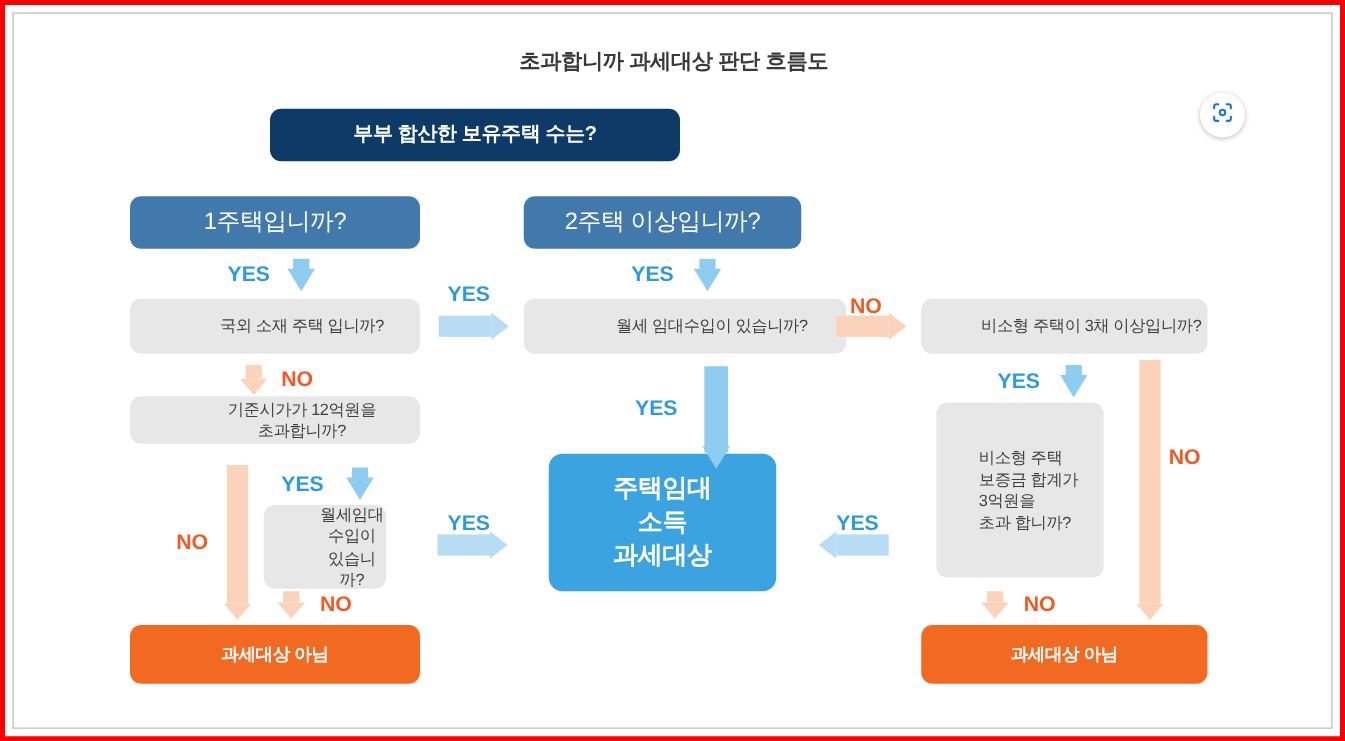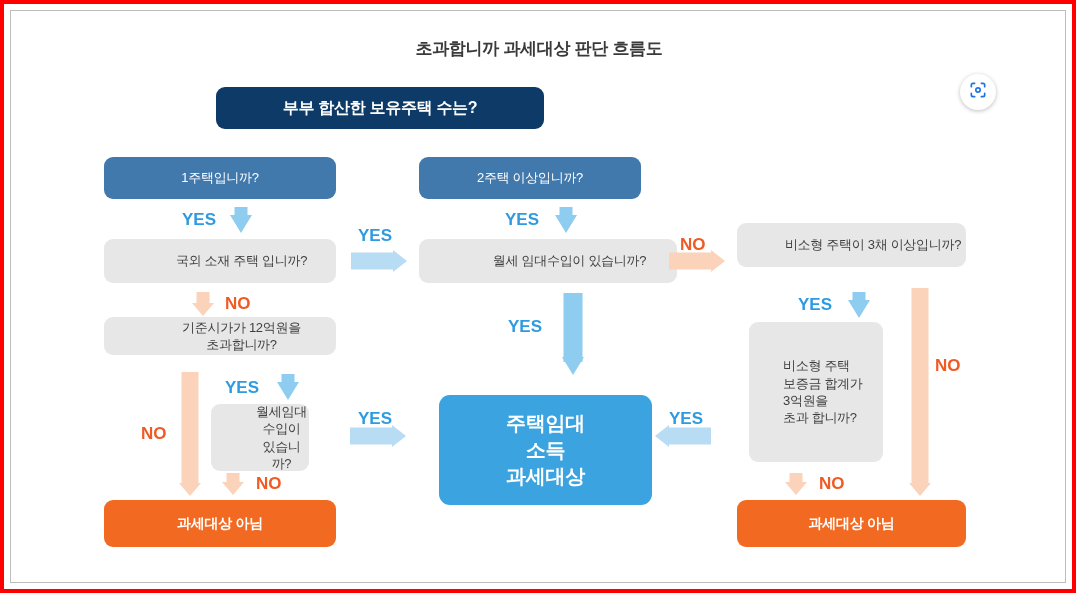--- a/index.html
+++ b/index.html
@@ -53,21 +53,21 @@
     position: absolute;
     display: flex;
     align-items: center;
     justify-content: center;
     text-align: center;
     border-radius: 9px;
     line-height: 1.33;
     letter-spacing: -0.3px;
   }
   .node-navy  { background: #0d3a66; color: #ffffff; font-weight: bold; font-size: 16px; }
-  .node-blue  { background: #4279ad; color: #ffffff; font-size: 13px; }
+  .node-blue  { background: #4279ad; color: #ffffff; font-size: 19px; }
   .node-gray  { background: #e7e7e7; color: #3f3f3f; font-size: 13px; padding-left: 43px; }
   .node-cyan  { background: #3aa3e0; color: #ffffff; font-weight: bold; font-size: 20px; line-height: 1.32; border-radius: 11px;}
   .node-orange{ background: #f26a21; color: #ffffff; font-weight: bold; font-size: 14px; }
   .node-left  { justify-content: flex-start; text-align: left; padding-left: 34px; }
 
   
   .lbl {
     position: absolute;
     font-weight: bold;
     font-size: 15px;
@@ -147,41 +147,41 @@
     <div class="node node-navy" style="left:205px; top:76px; width:328px; height:42px;">부부 합산한 보유주택 수는?</div>
 
     <div class="node node-blue" style="left:93px; top:146px; width:232px; height:42px;">1주택입니까?</div>
 
     <div class="node node-blue" style="left:408px; top:146px; width:222px; height:42px;">2주택 이상입니까?</div>
 
     <div class="node node-gray" style="left:93px; top:228px; width:232px; height:44px;">국외 소재 주택 입니까?</div>
 
     <div class="node node-gray" style="left:408px; top:228px; width:258px; height:44px;">월세 임대수입이 있습니까?</div>
 
-    <div class="node node-gray" style="left:726px; top:212px; width:229px; height:44px;">비소형 주택이 3채 이상입니까?</div>
+    <div class="node node-gray" style="left:726px; top:228px; width:229px; height:44px;">비소형 주택이 3채 이상입니까?</div>
 
     <div class="node node-gray node-ml" style="left:93px; top:306px; width:232px; height:38px;">
       <span style="white-space:pre-line;">기준시가가 12억원을
 초과합니까?</span>
     </div>
 
     <div class="node node-gray" style="left:200px; top:393px; width:98px; height:67px;">
       <span style="white-space:pre-line;">월세임대
 수입이
 있습니까?</span>
     </div>
 
     <div class="node node-gray node-left" style="left:738px; top:311px; width:134px; height:140px;">
       <span style="white-space:pre-line;">비소형 주택
 보증금 합계가
 3억원을
 초과 합니까?</span>
     </div>
 
-    <div class="node node-cyan" style="left:428px; top:384px; width:213px; height:110px;">
+    <div class="node node-cyan" style="left:428px; top:352px; width:182px; height:110px;">
       <span style="white-space:pre-line;">주택임대
 소득
 과세대상</span>
     </div>
 
     <div class="node node-orange" style="left:93px; top:489px; width:232px; height:47px;">과세대상 아님</div>
 
     <div class="node node-orange" style="left:726px; top:489px; width:229px; height:47px;">과세대상 아님</div>
 
     <div class="arw arw-down c-blue" style="left:223px; top:196px; width:13px; height:26px;">

